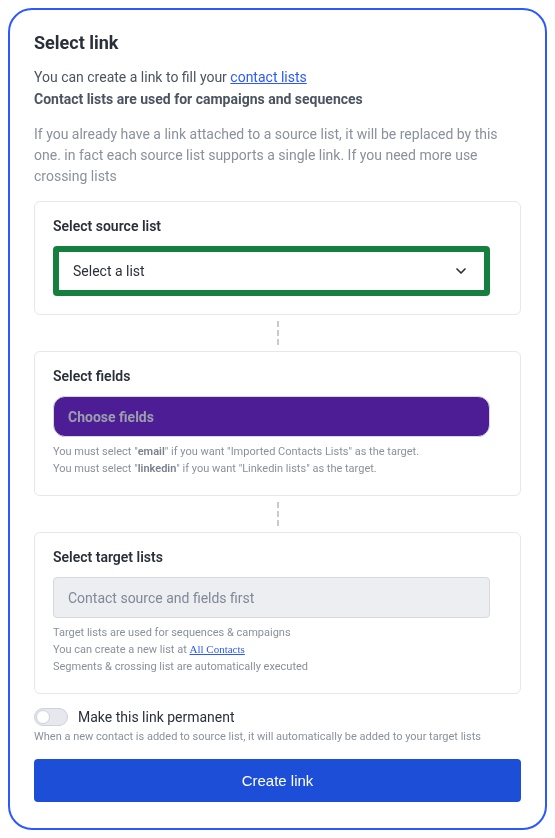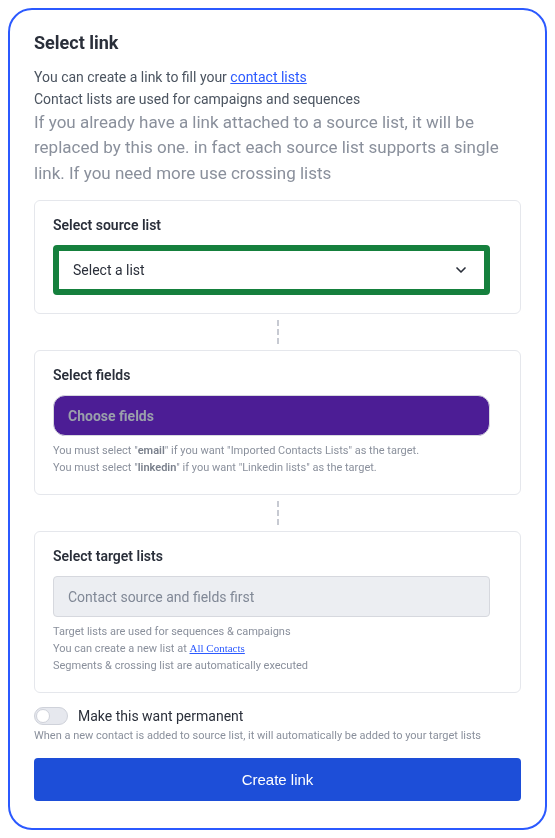--- a/index.html
+++ b/index.html
@@ -27,24 +27,26 @@
     .subtitle {
       font-size: 14px;
       color: #4b5460;
       line-height: 1.45;
       margin-bottom: 2px;
     }
     .subtitle2 {
       font-size: 14px;
       color: #4b5460;
       line-height: 1.45;
+      margin-bottom: 14px;
+      font-weight: bold;
     }
     .link { color: #2b59ff; }
     .desc {
-      font-size: 17px;
+      font-size: 14px;
       color: #8a909c;
       line-height: 1.5;
       margin-bottom: 14px;
     }
     .card {
       border: 1px solid #e5e7ec;
       border-radius: 6px;
       padding: 16px 30px 18px 18px;
       background: #fff;
       position: relative;
@@ -220,18 +222,18 @@
     <div class="help-text" style="margin-top:0">
       <span>You can create a new list at </span><a href="#" class="help-link">All Contacts</a>
     </div>
     <div class="help-text" style="margin-top:0">Segments &amp; crossing list are automatically executed</div>
   </div>
 
   <div class="toggle-row">
     <div class="toggle">
       <div class="toggle-knob"></div>
     </div>
-    <span class="toggle-label">Make this want permanent</span>
+    <span class="toggle-label">Make this link permanent</span>
   </div>
   <div class="toggle-desc">When a new contact is added to source list, it will automatically be added to your target lists</div>
 
   <button class="primary-btn">Create link</button>
 </div>
 
 </body></html>

